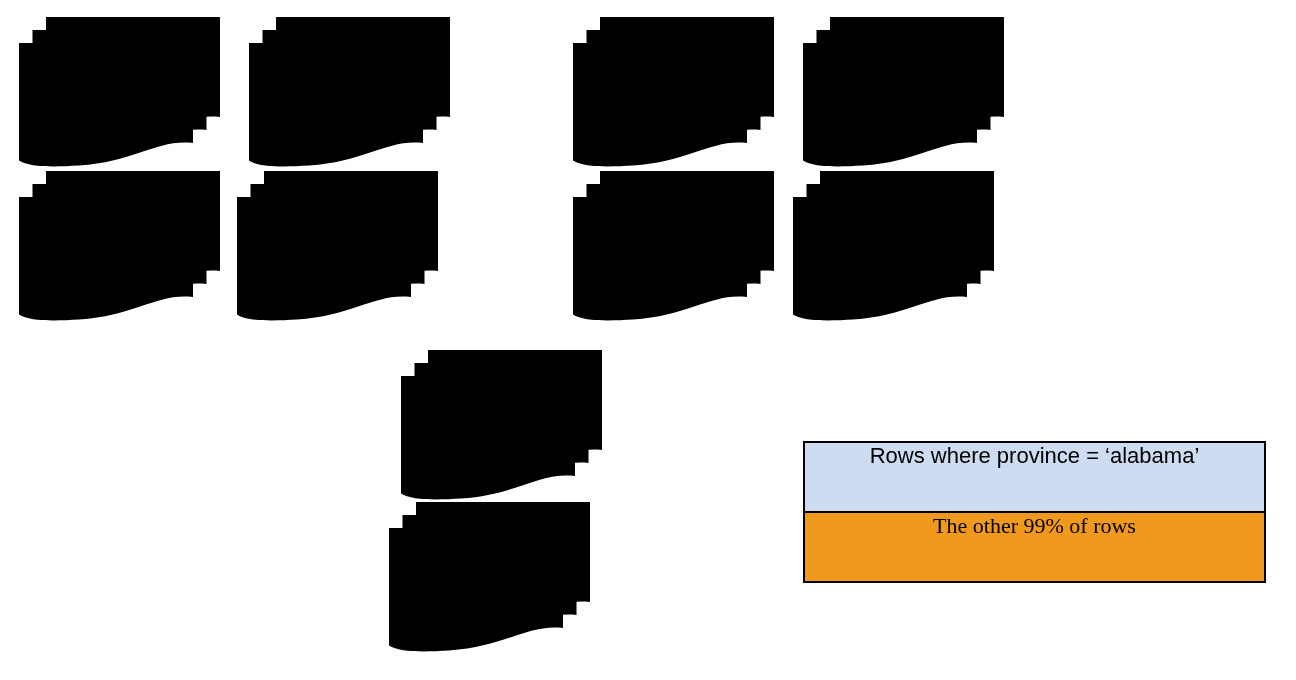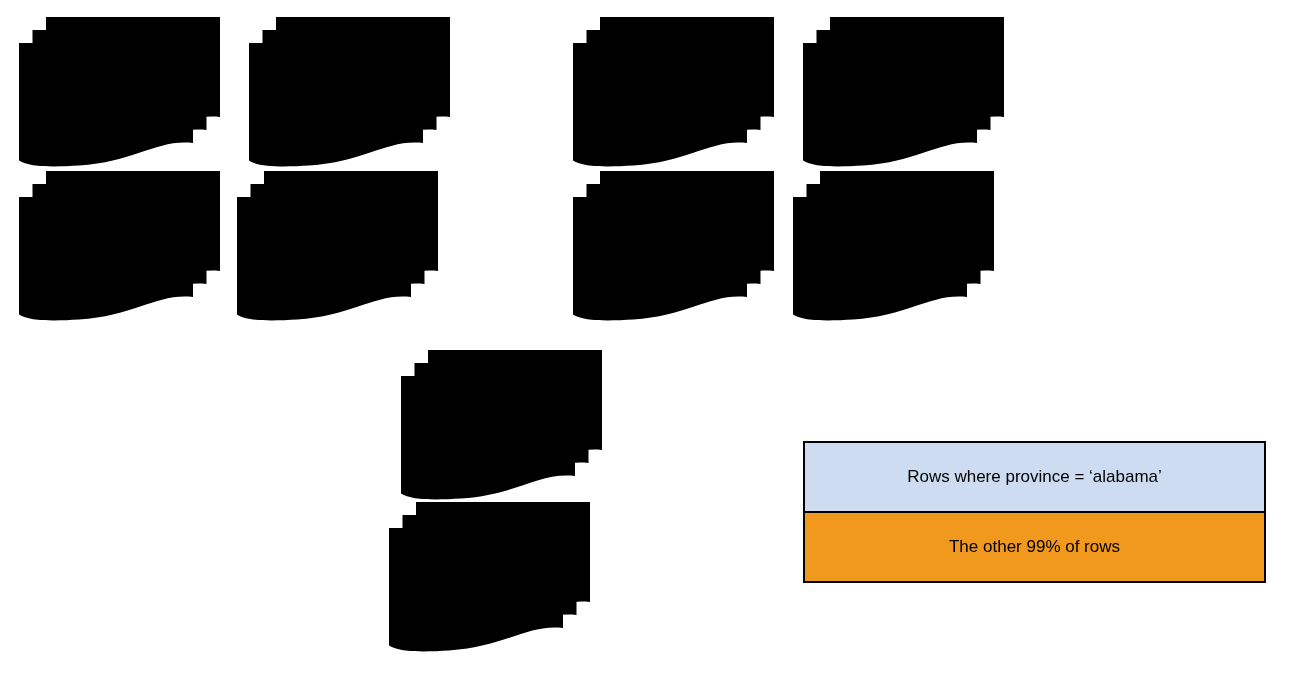--- a/index.html
+++ b/index.html
@@ -44,27 +44,27 @@
   .legend {
     position: absolute;
     box-sizing: border-box;
     border: 2px solid var(--border, #000000);
     display: flex;
     flex-direction: column;
   }
   .legend-row {
     flex: 1;
     display: flex;
-    align-items: center;
     justify-content: center;
-    font-size: 17px;
+    font-size: 22px;
     white-space: nowrap;
   }
   .legend-row + .legend-row {
     border-top: 2px solid var(--border, #000000);
+    font-family: Liberation Serif, serif;
   }
   .legend-row.blue { background: var(--page-blue, #cddcf0); }
   .legend-row.orange { background: var(--page-orange, #f0991d); }
   .defs-svg { position: absolute; width: 0; height: 0; }
 </style>
 </head>
 <body>
 
 <div id="canvas">
 

